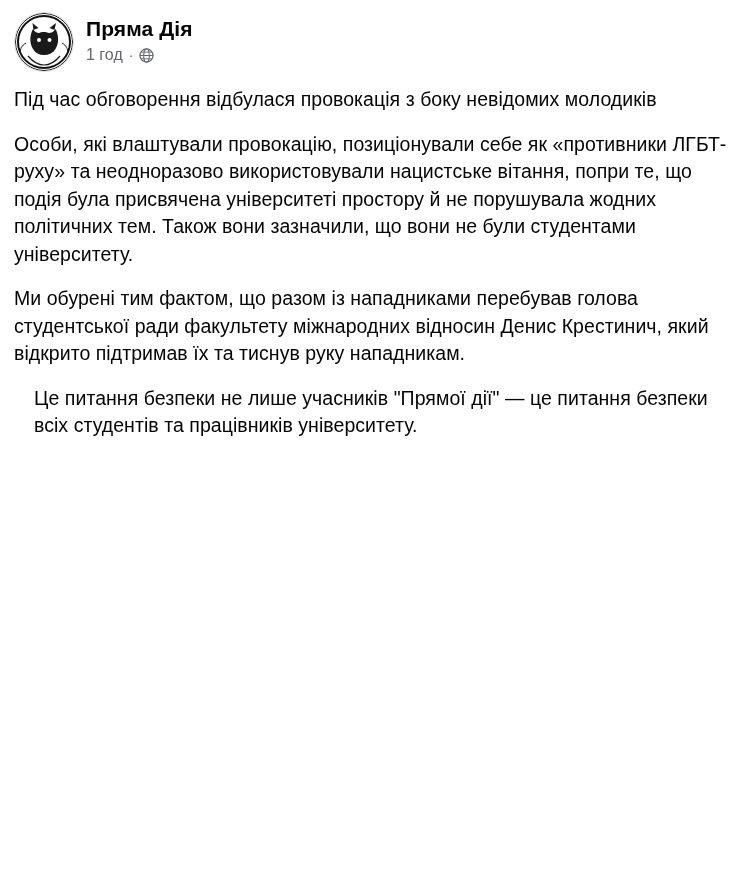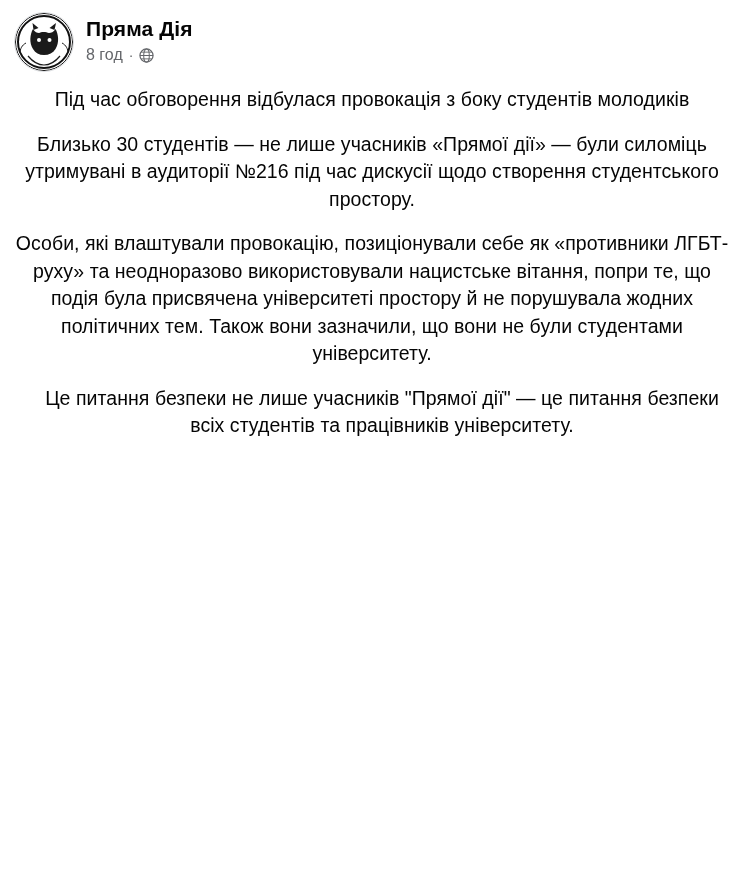--- a/index.html
+++ b/index.html
@@ -11,21 +11,20 @@
     width: 744px;
     height: 896px;
     font-family: "Liberation Sans", sans-serif;
     color: #1c1e21;
     overflow: hidden;
   }
   .post {
     width: 744px;
     box-sizing: border-box;
     padding: 12px 14px 0 14px;
-    text-align: center;
   }
   .post-header {
     display: flex;
     align-items: flex-start;
     gap: 12px;
     margin-bottom: 14px;
   }
   .avatar {
     width: 58px;
     height: 58px;
@@ -103,35 +102,35 @@
         <circle cx="24" cy="27" r="2" fill="#ffffff"></circle>
         <circle cx="34.5" cy="27" r="2" fill="#ffffff"></circle>
         <path d="M13 43 C18 49 24 52 29 52 C34 52 40 49 45 43" fill="none" stroke="#1a1a1a" stroke-width="1.2"></path>
         <path d="M11 30 C7 32 5 36 5 40" fill="none" stroke="#1a1a1a" stroke-width="1"></path>
         <path d="M47 30 C51 32 53 36 53 40" fill="none" stroke="#1a1a1a" stroke-width="1"></path>
       </svg>
     </div>
     <div class="header-text">
       <div class="page-name">Пряма Дія</div>
       <div class="meta-row">
-        <span class="meta-time">8 год</span>
+        <span class="meta-time">1 год</span>
         <span class="meta-dot">·</span>
         <span class="globe-icon">
           <svg viewBox="0 0 16 16" xmlns="http://www.w3.org/2000/svg" aria-hidden="true">
             <circle cx="8" cy="8" r="7" fill="none" stroke="#65676b" stroke-width="1.3"></circle>
             <ellipse cx="8" cy="8" rx="3" ry="7" fill="none" stroke="#65676b" stroke-width="1.1"></ellipse>
             <line x1="1" y1="8" x2="15" y2="8" stroke="#65676b" stroke-width="1.1"></line>
             <line x1="2.2" y1="4.4" x2="13.8" y2="4.4" stroke="#65676b" stroke-width="1"></line>
             <line x1="2.2" y1="11.6" x2="13.8" y2="11.6" stroke="#65676b" stroke-width="1"></line>
           </svg>
         </span>
       </div>
     </div>
   </div>
 
   <div class="post-body">
-    <p>Під час обговорення відбулася провокація з боку студентів молодиків</p>
-    <p>Близько 30 студентів — не лише учасників «Прямої дії» — були силоміць утримувані в аудиторії №216 під час дискусії щодо створення студентського простору.</p>
+    <p>Під час обговорення відбулася провокація з боку невідомих молодиків</p>
     <p>Особи, які влаштували провокацію, позиціонували себе як «противники ЛГБТ-руху» та неодноразово використовували нацистське вітання, попри те, що подія була присвячена університеті простору й не порушувала жодних політичних тем. Також вони зазначили, що вони не були студентами університету.</p>
+    <p>Ми обурені тим фактом, що разом із нападниками перебував голова студентської ради факультету міжнародних відносин Денис Крестинич, який відкрито підтримав їх та тиснув руку нападникам.</p>
     <p>Це питання безпеки не лише учасників "Прямої дії" — це питання безпеки всіх студентів та працівників університету.</p>
   </div>
 
 </div>
 
 </body></html>

